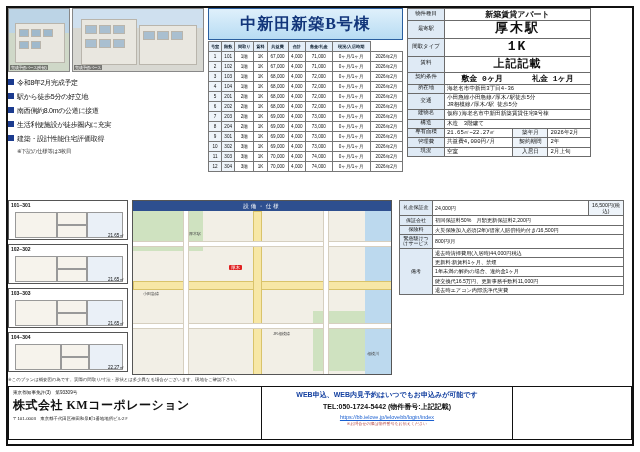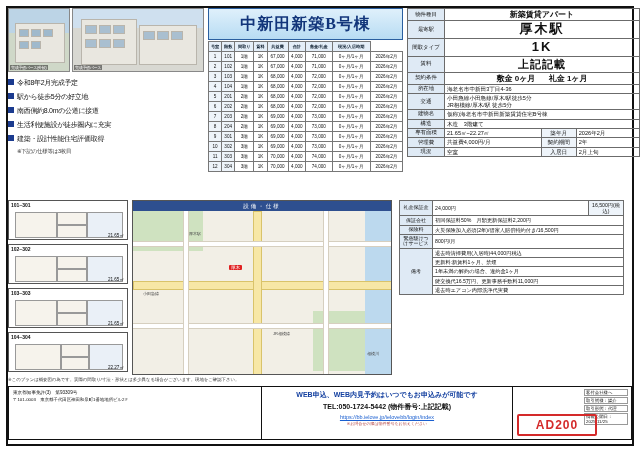--- a/index.html
+++ b/index.html
@@ -32,21 +32,21 @@
     background:linear-gradient(#dff0fb,#b8dcf3);border:1px solid #2a5fa0;box-sizing:border-box;
     display:flex;align-items:center;justify-content:center;}
   .titlebox span{font-size:16px;font-weight:bold;color:#12357a;letter-spacing:1px;font-family:"Liberation Serif","DejaVu Serif",serif;}
 
   table.units{position:absolute;left:200px;top:33px;width:195px;border-collapse:collapse;font-size:4.6px;}
   table.units th,table.units td{border:1px solid #777;padding:0;height:9px;text-align:center;line-height:9px;}
   table.units th{background:#e4eef8;font-size:4.2px;color:#123;}
   table.units td.head{background:#eef4fa;}
 
   
-  table.spec{position:absolute;left:399px;top:0;width:233px;border-collapse:collapse;font-size:5.6px;}
+  table.spec{position:absolute;left:399px;top:0;width:184px;border-collapse:collapse;font-size:5.6px;font-family:Liberation Mono, monospace;}
   table.spec th{background:#dfeaf5;border:1px solid #6b6b6b;width:34px;font-weight:normal;font-size:5.4px;padding:1px;line-height:1.1;}
   table.spec td{border:1px solid #6b6b6b;padding:1px 2px;line-height:1.15;}
   .big{font-size:11px;font-weight:bold;letter-spacing:1px;}
   .big2{font-size:13px;font-weight:bold;letter-spacing:2px;}
   .mid{font-size:8px;font-weight:bold;}
   .ctr{text-align:center;}
 
   
   .mid-area{position:absolute;left:8px;top:200px;width:384px;height:175px;}
   .fp{position:absolute;left:0;width:120px;height:40px;border:1px solid #555;box-sizing:border-box;background:#fff;}
@@ -473,31 +473,23 @@
         </tr>
     <tr>
           <td colspan="2">退去時エアコン内部洗浄代実費</td>
         </tr>
   </tbody>
     </table>
 
   <div class="bottom">
     <div class="bl">
       <div class="lic">東京都知事免許(3)　第93309号</div>
+      <div class="cname">株式会社 KMコーポレーション</div>
       <div class="addr">〒101-0003　東京都千代田区神田和泉町1番地地所ビル2Ｆ</div>
     </div>
     <div class="bc">
       <div class="l1">WEB申込、WEB内見予約はいつでもお申込みが可能です</div>
       <div class="l2">TEL:050-1724-5442 (物件番号:上記記載)</div>
       <div class="l3">https://bb.ielove.jp/ielovebb/login/index</div>
       <div class="l4">※お問合せの際は物件番号をお伝えください</div>
     </div>
-    <div class="br">
-      <div class="rstack">
-        <div>客付会社様へ</div>
-        <div><span>取引態様</span>：<span>媒介</span></div>
-        <div><span>取引形態</span>：<span>代理</span></div>
-        <div><span>情報公開日</span>：<span>2025/11/25</span></div>
-      </div>
-      <div class="adbox">AD200</div>
-    </div>
   </div>
 </div>
 
 </body></html>

